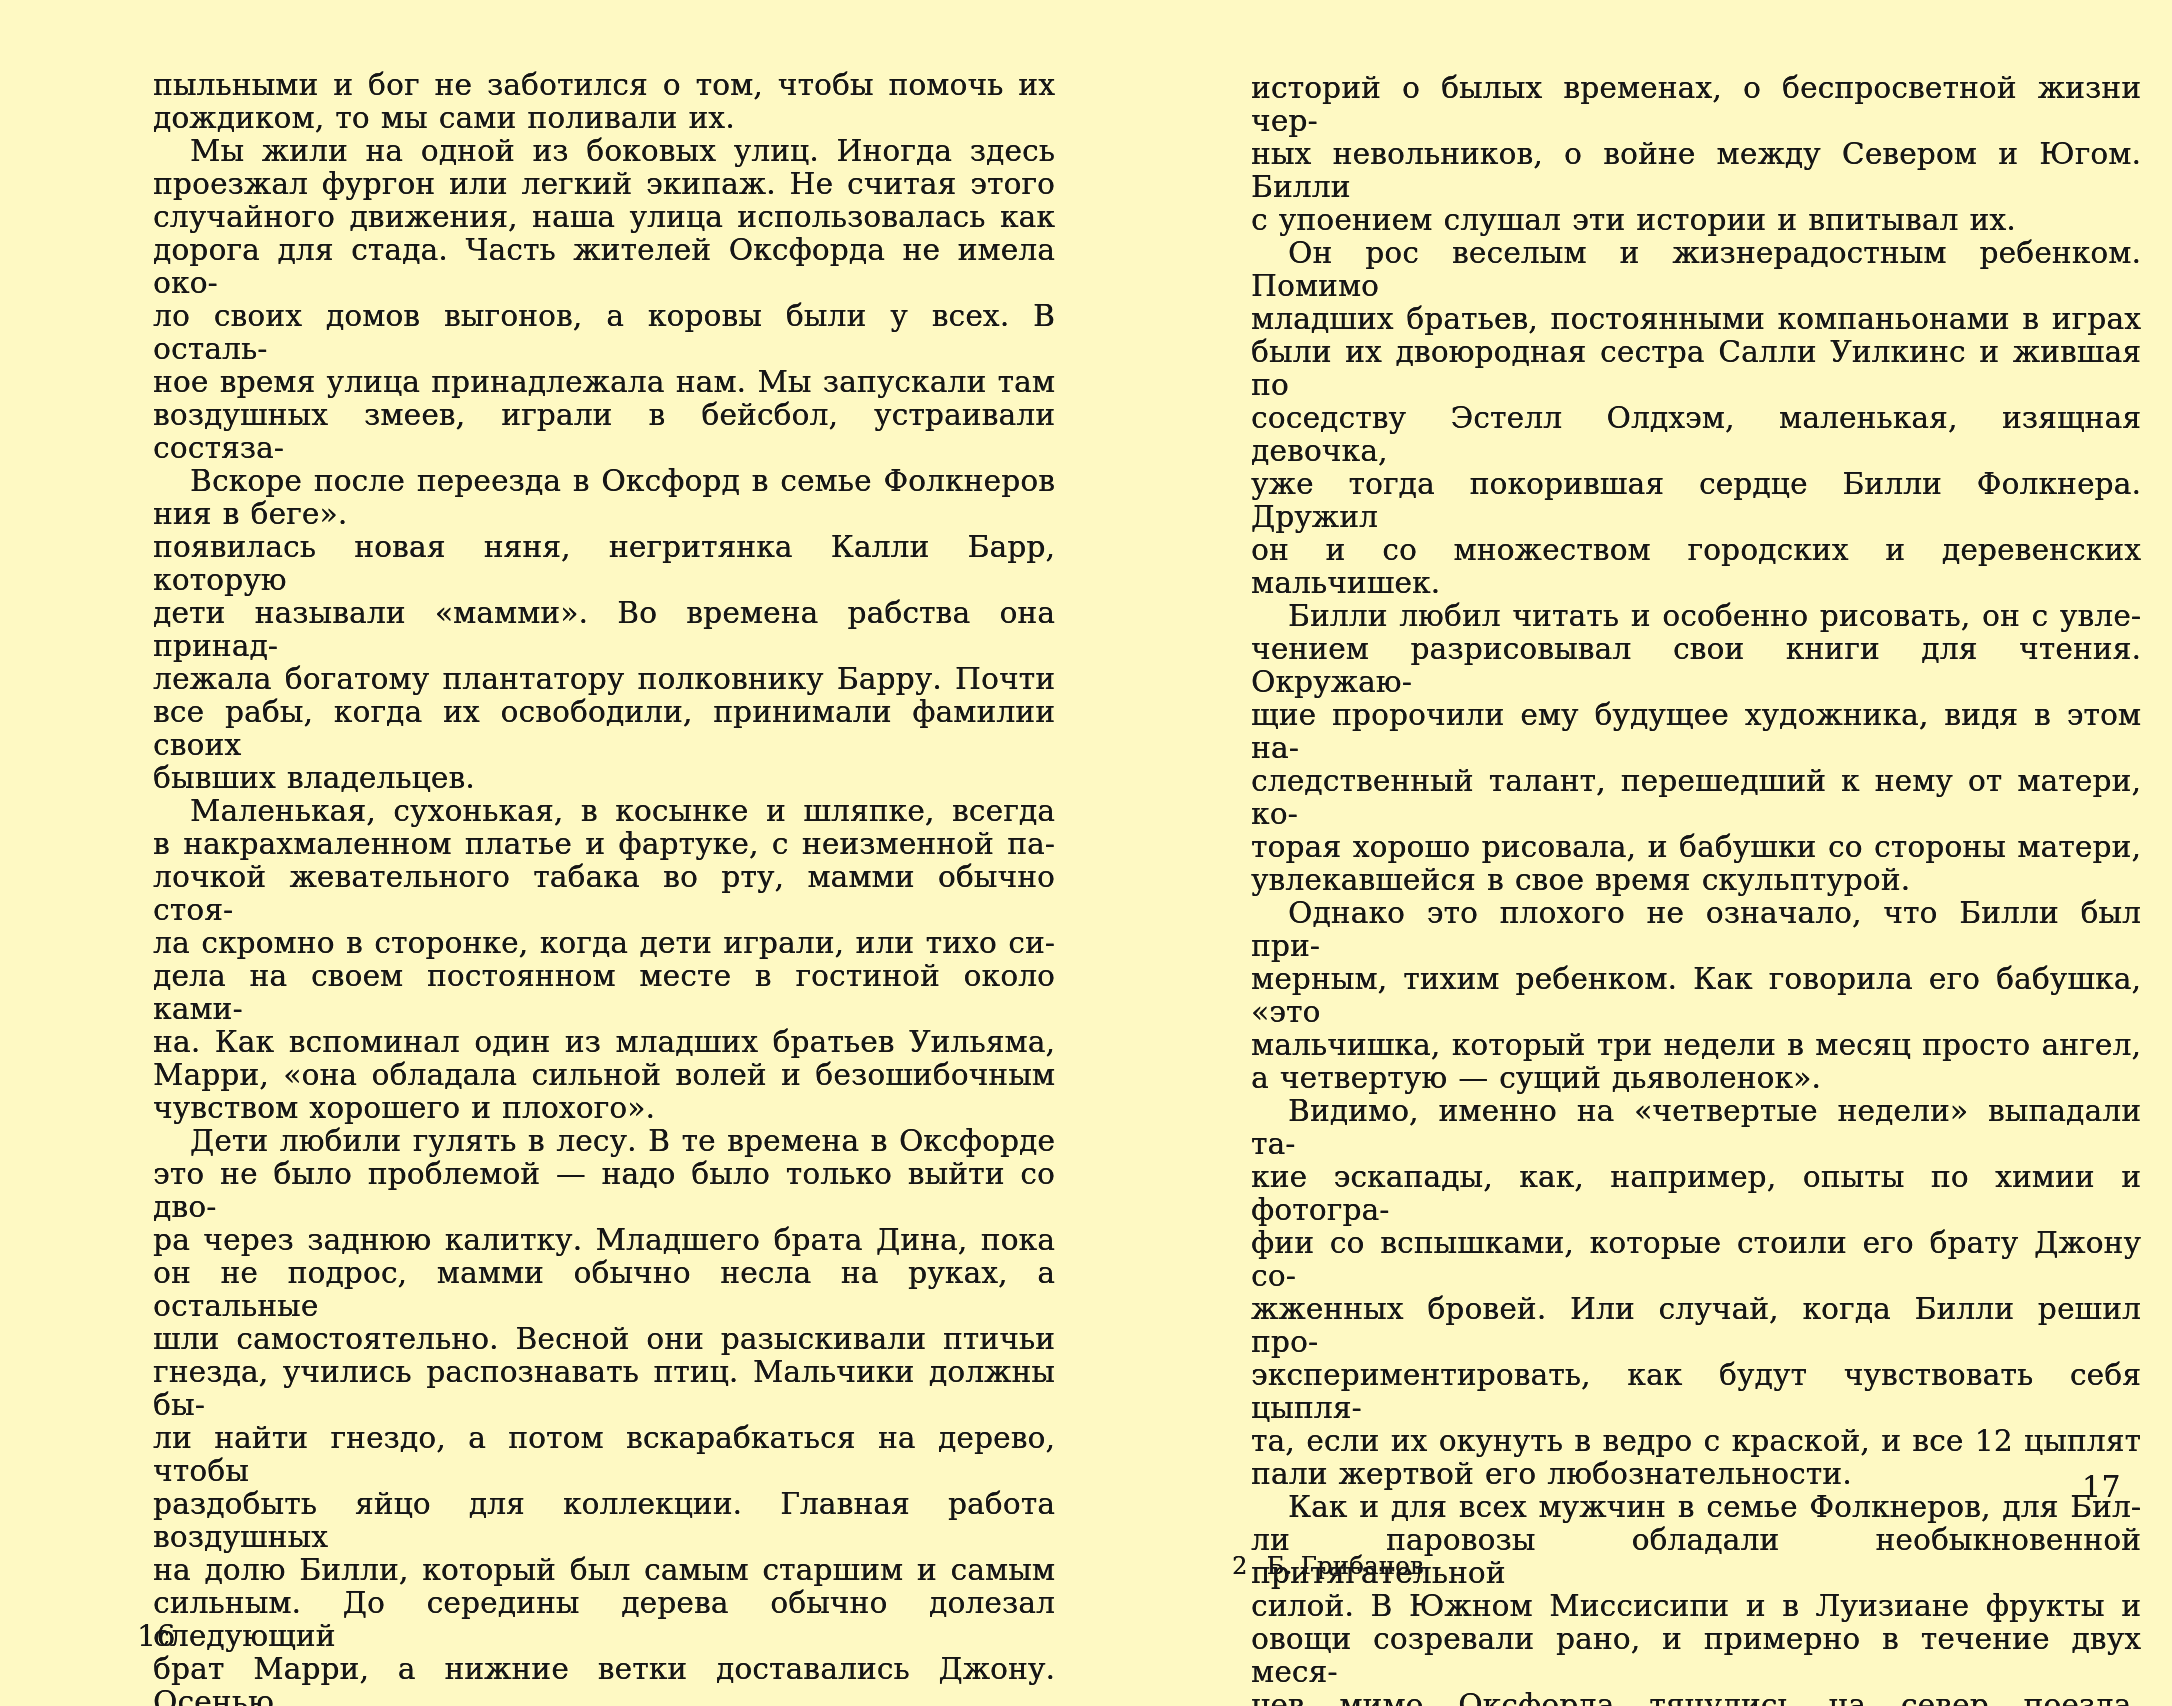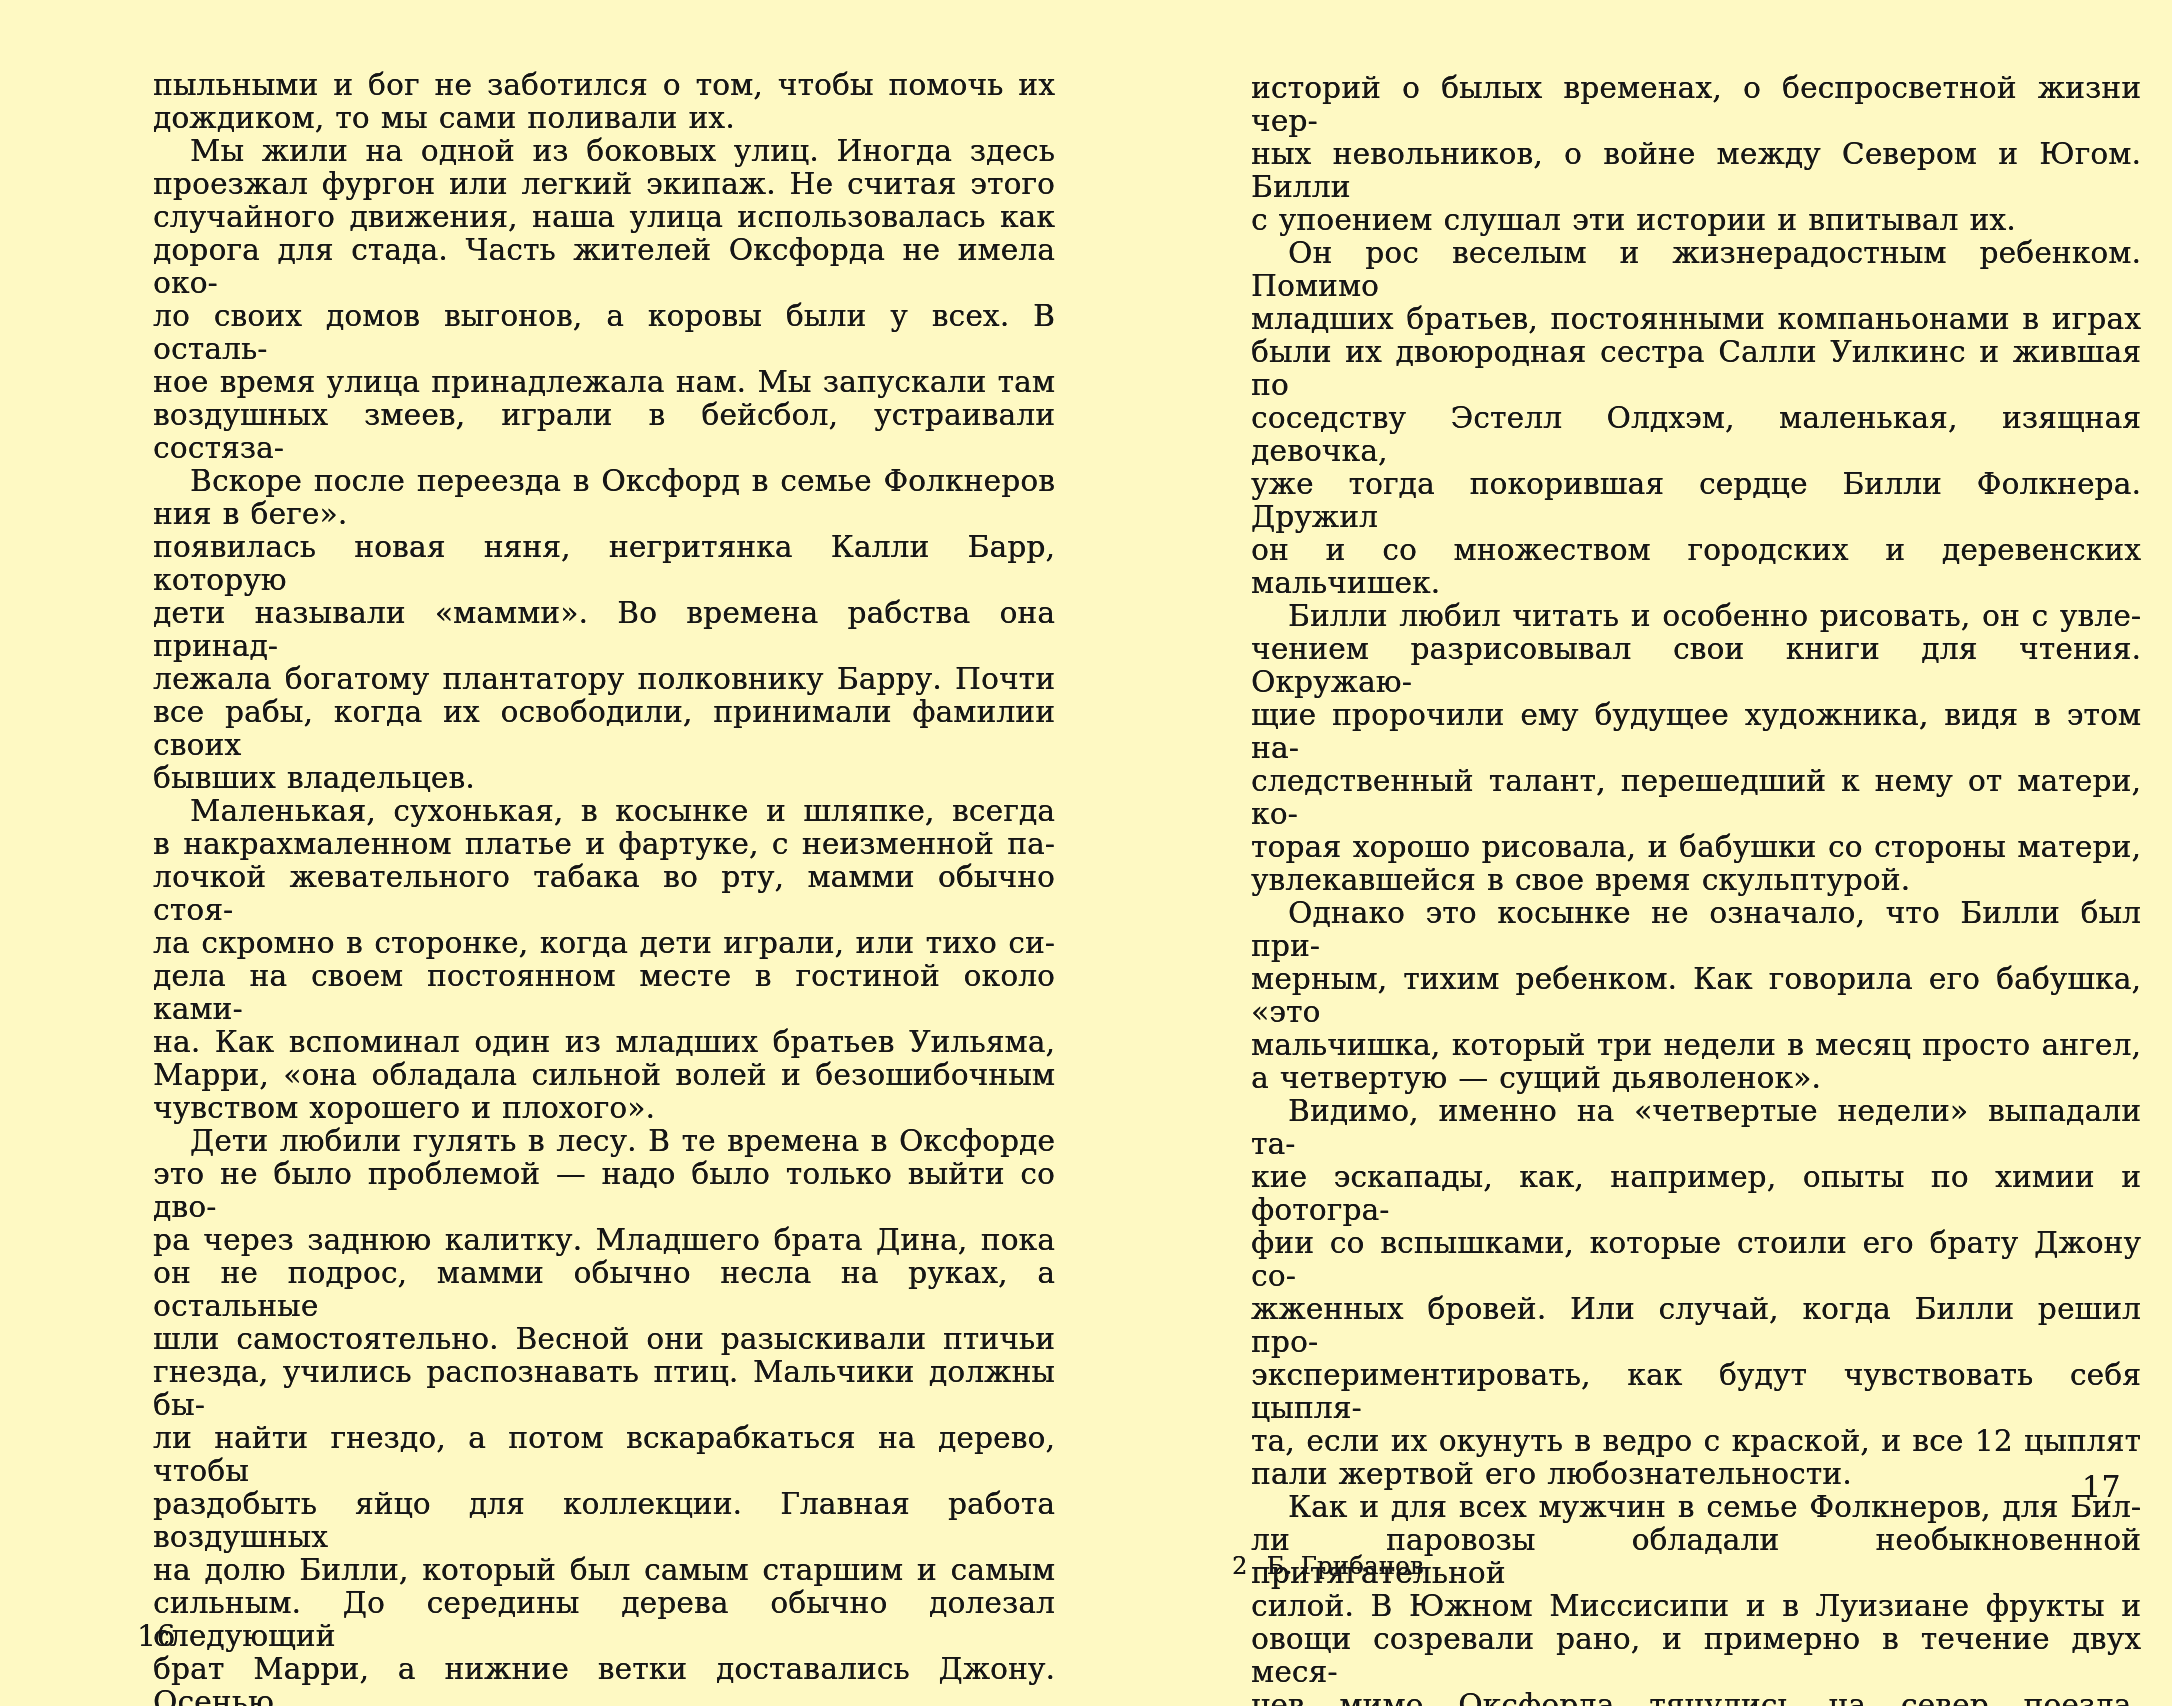--- a/index.html
+++ b/index.html
@@ -128,21 +128,21 @@
       <div class="line">были их двоюродная сестра Салли Уилкинс и жившая по</div>
       <div class="line">соседству Эстелл Олдхэм, маленькая, изящная девочка,</div>
       <div class="line">уже тогда покорившая сердце Билли Фолкнера. Дружил</div>
       <div class="line para-end spread">он и со множеством городских и деревенских мальчишек.</div>
       <div class="line indent">Билли любил читать и особенно рисовать, он с увле-</div>
       <div class="line">чением разрисовывал свои книги для чтения. Окружаю-</div>
       <div class="line">щие пророчили ему будущее художника, видя в этом на-</div>
       <div class="line">следственный талант, перешедший к нему от матери, ко-</div>
       <div class="line">торая хорошо рисовала, и бабушки со стороны матери,</div>
       <div class="line para-end">увлекавшейся в свое время скульптурой.</div>
-      <div class="line indent">Однако это косынке не означало, что Билли был при-</div>
+      <div class="line indent">Однако это плохого не означало, что Билли был при-</div>
       <div class="line">мерным, тихим ребенком. Как говорила его бабушка, «это</div>
       <div class="line">мальчишка, который три недели в месяц просто ангел,</div>
       <div class="line para-end">а четвертую — сущий дьяволенок».</div>
       <div class="line indent">Видимо, именно на «четвертые недели» выпадали та-</div>
       <div class="line">кие эскапады, как, например, опыты по химии и фотогра-</div>
       <div class="line">фии со вспышками, которые стоили его брату Джону со-</div>
       <div class="line">жженных бровей. Или случай, когда Билли решил про-</div>
       <div class="line">экспериментировать, как будут чувствовать себя цыпля-</div>
       <div class="line">та, если их окунуть в ведро с краской, и все 12 цыплят</div>
       <div class="line para-end">пали жертвой его любознательности.</div>

